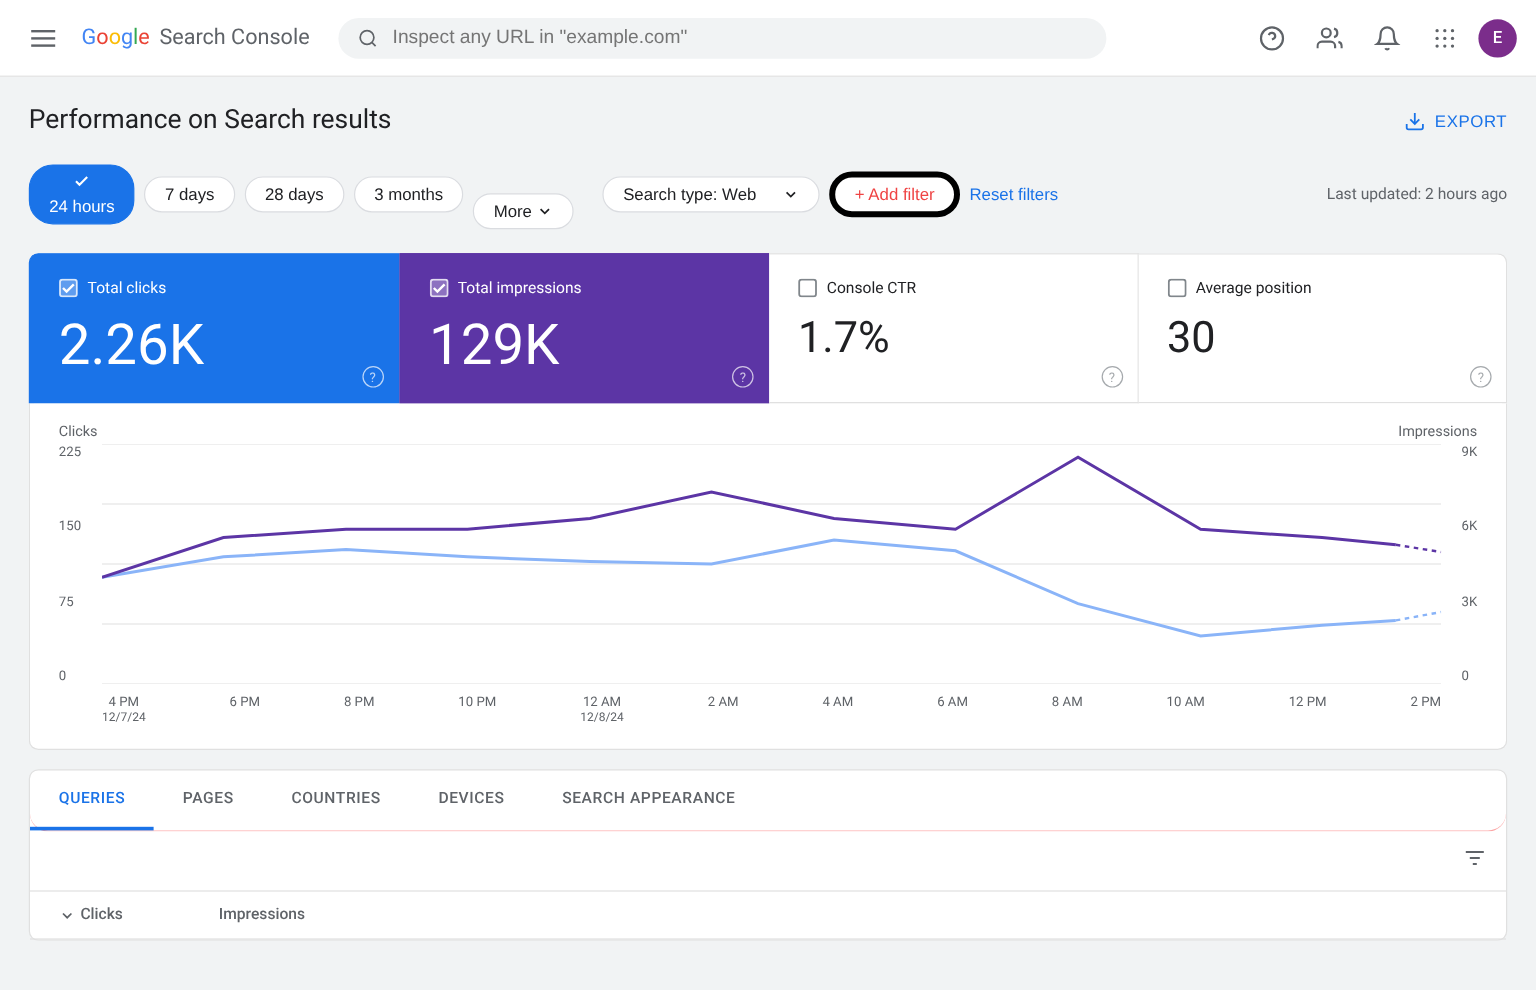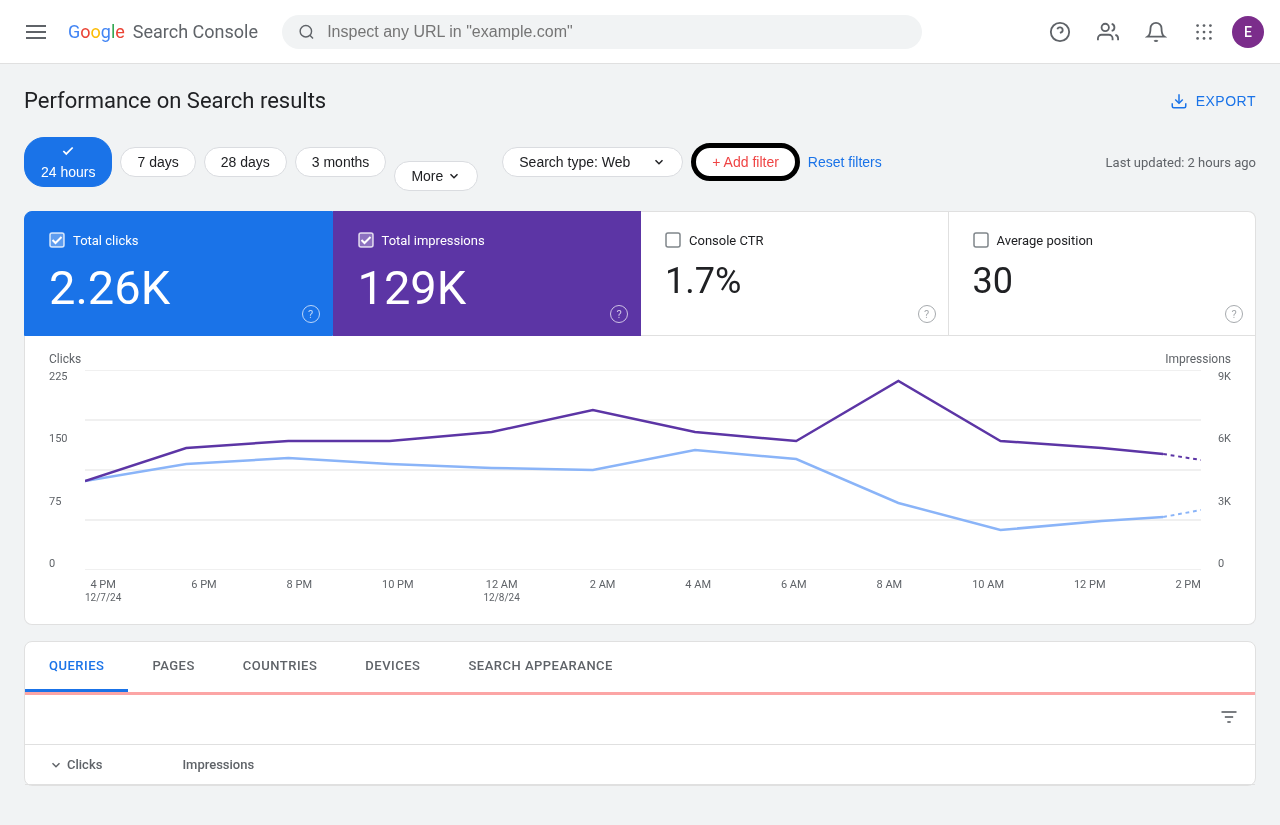--- a/index.html
+++ b/index.html
@@ -112,21 +112,21 @@
       border-radius: 0 0 8px 8px; padding: 16px 24px 20px;
     }
     .chart-wrapper { position: relative; height: 200px; margin-bottom: 8px; }
 
     
     .tabs-section {
       background: #fff; border-radius: 8px; margin-top: 16px;
       border: 1px solid #e0e0e0;
     }
     .tabs-row {
-      display: flex; border-bottom: 3px solid #fca5a5;
+      display: flex; border-bottom: 1px solid #fca5a5; border-radius: 15px;
     }
     .tab {
       padding: 16px 24px; font-size: 13px; font-weight: 500; letter-spacing: 0.5px;
       cursor: pointer; color: #5f6368; border-bottom: 3px solid transparent;
       text-transform: uppercase;
     }
     .tab.active { color: #1a73e8; border-bottom-color: #1a73e8; }
     .tab-toolbar {
       display: flex; justify-content: flex-end; padding: 12px 16px;
       border-bottom: 1px solid #e0e0e0;

